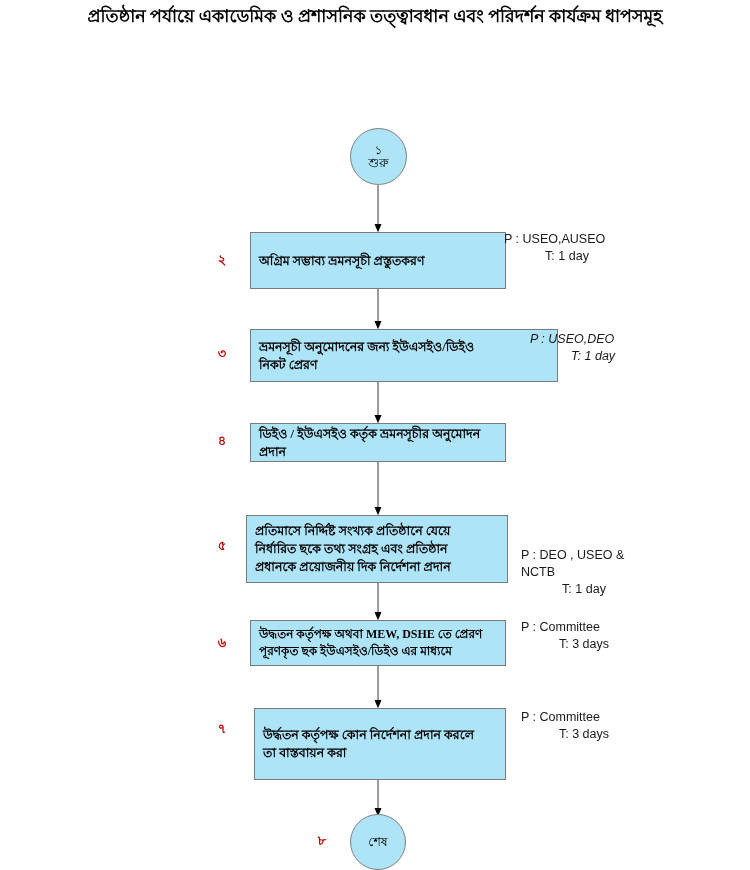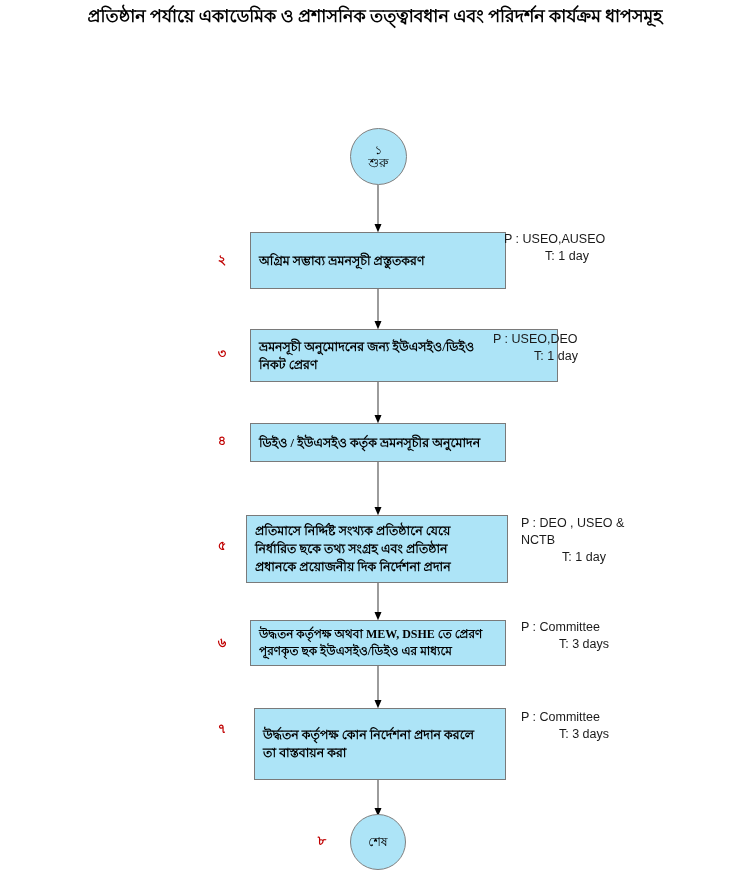--- a/index.html
+++ b/index.html
@@ -152,42 +152,43 @@
     <div class="a-t">T: 1 day</div>
   </div>
 
   <div class="stepnum" style="left:205px; top:347px;">৩</div>
   <div class="pbox" style="left:250px; top:329px; width:308px; height:53px;">
     <div class="ptext">
       <div>ভ্রমনসূচী অনুমোদনের জন্য ইউএসইও/ডিইও</div>
       <div>নিকট  প্রেরণ</div>
     </div>
   </div>
-  <div class="annot" style="left:493px; top:331px;">
+  <div class="annot" style="left:530px; top:331px;font-style:italic;">
     <div class="a-p">P : USEO,DEO</div>
     <div class="a-t">T: 1 day</div>
   </div>
 
   <div class="stepnum" style="left:205px; top:434px;">৪</div>
   <div class="pbox" style="left:250px; top:423px; width:256px; height:39px;">
     <div class="ptext">
       <div>ডিইও / ইউএসইও কর্তৃক ভ্রমনসূচীর অনুমোদন</div>
+      <div>প্রদান</div>
     </div>
   </div>
 
   <div class="stepnum" style="left:205px; top:539px;">৫</div>
   <div class="pbox" style="left:246px; top:515px; width:262px; height:68px;">
     <div class="ptext">
       <div>প্রতিমাসে নির্দ্দিষ্ট সংখ্যক প্রতিষ্ঠানে যেয়ে</div>
       <div>নির্ধারিত ছকে তথ্য সংগ্রহ এবং প্রতিষ্ঠান</div>
       <div>প্রধানকে প্রয়োজনীয় দিক নির্দেশনা প্রদান</div>
     </div>
   </div>
   <div class="annot" style="left:521px; top:515px;">
-    <div class="a-p" style="white-space:pre-line; text-align:left;">P : DEO , USEO &amp;
+    <div class="a-p" style="white-space:pre-line; text-align:left;margin-top:32px;">P : DEO , USEO &amp;
 NCTB</div>
     <div class="a-t">T: 1 day</div>
   </div>
 
   <div class="stepnum" style="left:205px; top:636px;">৬</div>
   <div class="pbox" style="left:250px; top:620px; width:256px; height:46px; font-size:12px; line-height:17px;">
     <div class="ptext">
       <div>উদ্ধতন কর্তৃপক্ষ অথবা MEW, DSHE তে প্রেরণ</div>
       <div>পূরণকৃত ছক ইউএসইও/ডিইও  এর মাধ্যমে</div>
     </div>

